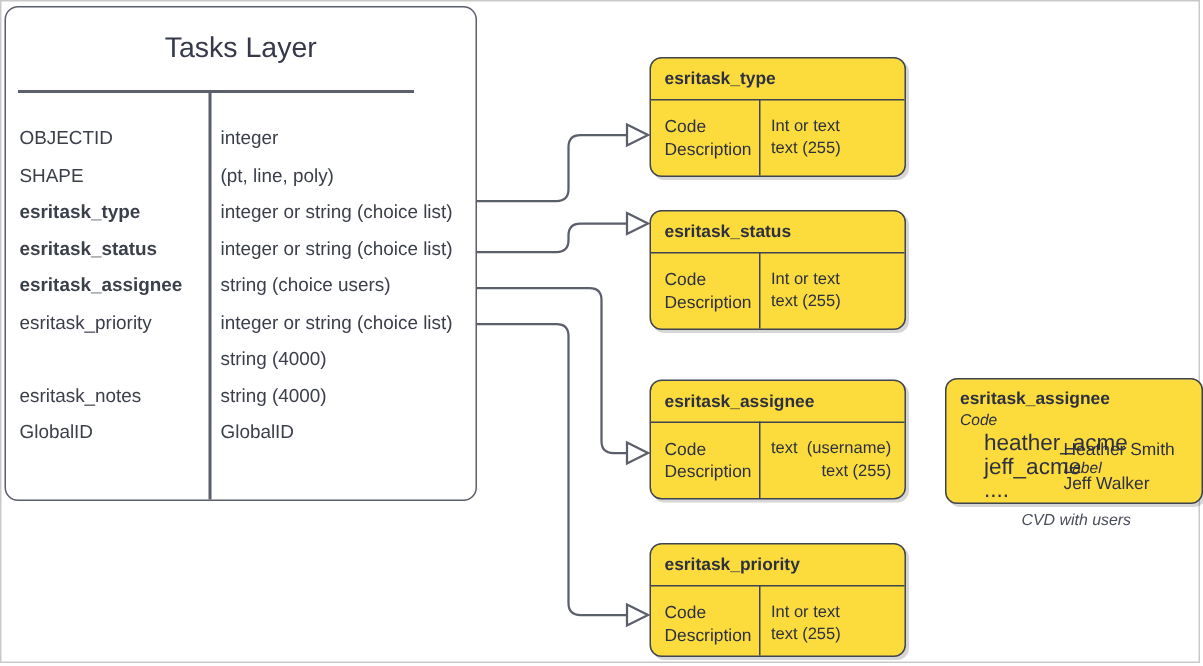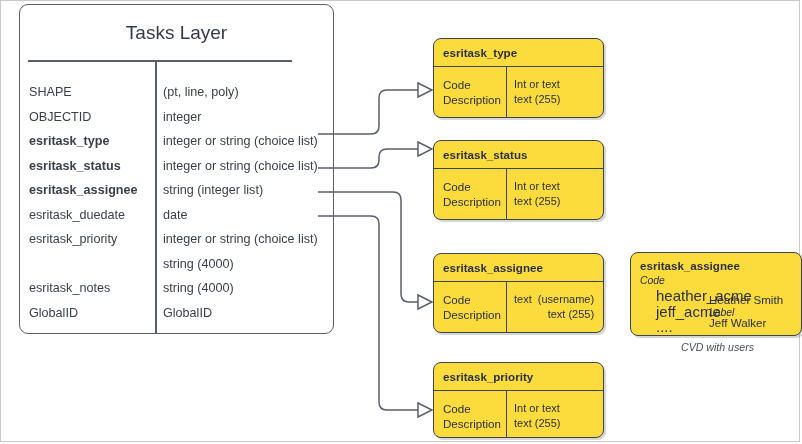--- a/index.html
+++ b/index.html
@@ -21,21 +21,21 @@
     left: 0; top: 0;
     width: 800px; height: 442px;
     border: 1px solid #c9c9c9;
     box-sizing: border-box;
     pointer-events: none;
   }
 
   
   .entity {
     position: absolute;
-    left: 19px; top: 4px;
+    left: 3px; top: 4px;
     width: 315px; height: 330px;
     background: #ffffff;
     border: 1.6px solid #5b5f6b;
     border-radius: 9px;
     box-sizing: border-box;
   }
   .entity-title {
     position: absolute;
     left: 0; top: 0;
     width: 100%;
@@ -201,42 +201,38 @@
 
   <div id="page-border"></div>
 
   <div class="entity">
     <div class="entity-title">Tasks Layer</div>
     <div class="entity-hrule"></div>
     <div class="entity-vrule"></div>
 
     <div class="rows">
       <div class="row">
+        <span class="fname">OBJECTID</span>
+        <span class="ftype">integer</span>
+      </div>
+      <div class="row">
         <span class="fname">SHAPE</span>
         <span class="ftype">(pt, line, poly)</span>
-      </div>
-      <div class="row">
-        <span class="fname">OBJECTID</span>
-        <span class="ftype">integer</span>
       </div>
       <div class="row bold">
         <span class="fname">esritask_type</span>
         <span class="ftype">integer or string (choice list)</span>
       </div>
       <div class="row bold">
         <span class="fname">esritask_status</span>
         <span class="ftype">integer or string (choice list)</span>
       </div>
       <div class="row bold">
         <span class="fname">esritask_assignee</span>
-        <span class="ftype">string (integer list)</span>
-      </div>
-      <div class="row">
-        <span class="fname">esritask_duedate</span>
-        <span class="ftype">date</span>
+        <span class="ftype">string (choice users)</span>
       </div>
       <div class="row">
         <span class="fname">esritask_priority</span>
         <span class="ftype">integer or string (choice list)</span>
       </div>
       <div class="row">
         <span class="ftype">string (4000)</span>
       </div>
       <div class="row">
         <span class="fname">esritask_notes</span>

